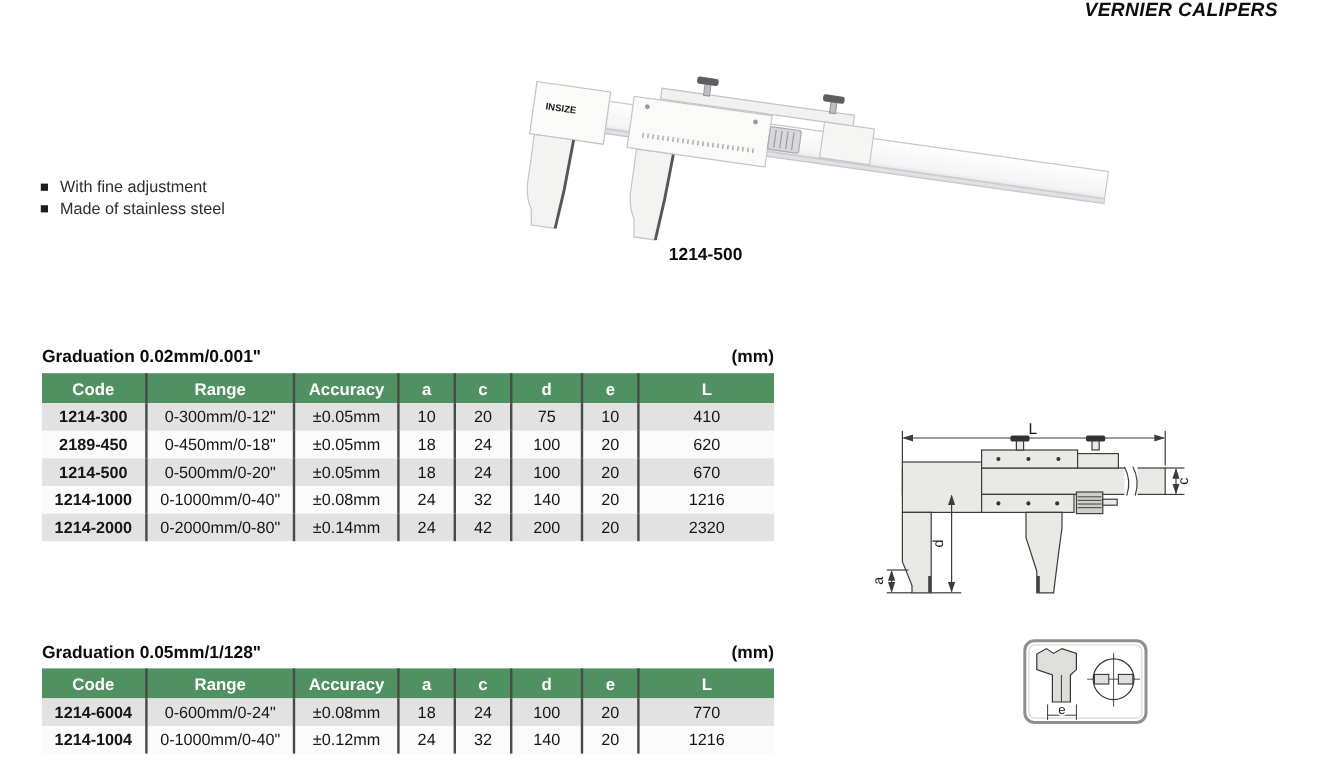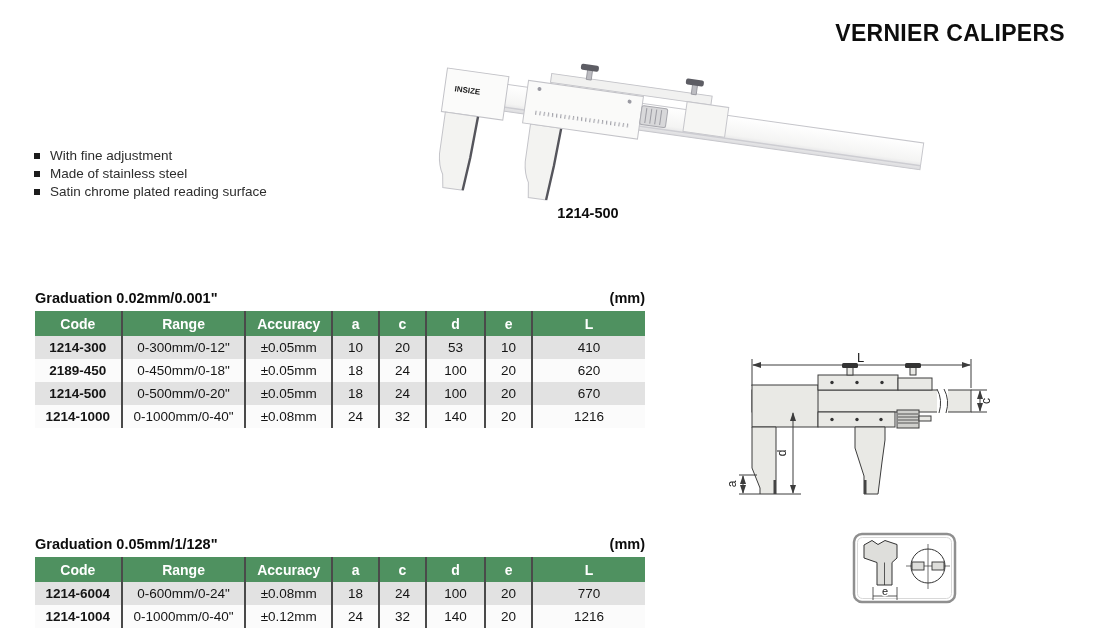--- a/index.html
+++ b/index.html
@@ -10,22 +10,22 @@
   }
   * { box-sizing: border-box; }
   html,body { margin:0; padding:0; }
   body {
     width:1103px; height:643px; position:relative; overflow:hidden;
     background:#ffffff;
     font-family:"Liberation Sans", sans-serif;
     color:#111;
   }
   .page-title {
-    position:absolute; top:20px; right:38px;
-    font-size:23px; font-weight:bold; color:#0d0d0d; letter-spacing:.3px;
+    position:absolute; top:0; right:38px;
+    font-size:16px; font-weight:bold; color:#0d0d0d; letter-spacing:.3px;font-style:italic;
   }
   ul.features {
     position:absolute; left:33px; top:147px;
     margin:0; padding:0; list-style:none;
   }
   ul.features li {
     font-size:13.5px; line-height:18px; color:#2d2d2d;
     padding-left:17px; position:relative;
   }
   ul.features li::before {
@@ -64,21 +64,20 @@
   svg text { font-family:"Liberation Sans", sans-serif; }
 </style>
 </head>
 <body>
 
 <div class="page-title">VERNIER CALIPERS</div>
 
 <ul class="features">
     <li>With fine adjustment</li>
     <li>Made of stainless steel</li>
-    <li>Satin chrome plated reading surface</li>
   </ul>
 
 <svg class="caliper-photo" width="582" height="165" viewBox="0 0 582 165">
   <defs>
     <pattern id="tickS" width="4.2" height="30" patternUnits="userSpaceOnUse">
       <line x1="0.6" y1="0" x2="0.6" y2="6.5" stroke="#8e8e98" stroke-width="0.9"></line>
     </pattern>
     <pattern id="tickL" width="21" height="30" patternUnits="userSpaceOnUse">
       <line x1="0.6" y1="0" x2="0.6" y2="11" stroke="#7d7d88" stroke-width="1.1"></line>
     </pattern>
@@ -155,21 +154,21 @@
           <th>L</th>
         </tr>
       </thead>
     <tbody>
         <tr>
           <td class="code-cell">1214-300</td>
           <td>0-300mm/0-12"</td>
           <td>±0.05mm</td>
           <td>10</td>
           <td>20</td>
-          <td>53</td>
+          <td>75</td>
           <td>10</td>
           <td>410</td>
         </tr>
         <tr>
           <td class="code-cell">2189-450</td>
           <td>0-450mm/0-18"</td>
           <td>±0.05mm</td>
           <td>18</td>
           <td>24</td>
           <td>100</td>
@@ -188,20 +187,30 @@
         </tr>
         <tr>
           <td class="code-cell">1214-1000</td>
           <td>0-1000mm/0-40"</td>
           <td>±0.08mm</td>
           <td>24</td>
           <td>32</td>
           <td>140</td>
           <td>20</td>
           <td>1216</td>
+        </tr>
+        <tr>
+          <td class="code-cell">1214-2000</td>
+          <td>0-2000mm/0-80"</td>
+          <td>±0.14mm</td>
+          <td>24</td>
+          <td>42</td>
+          <td>200</td>
+          <td>20</td>
+          <td>2320</td>
         </tr>
       </tbody>
   </table>
 </div>
 
 <div class="spec-section second">
   <div class="section-head">
     <span>Graduation 0.05mm/1/128"</span>
     <span>(mm)</span>
   </div>

